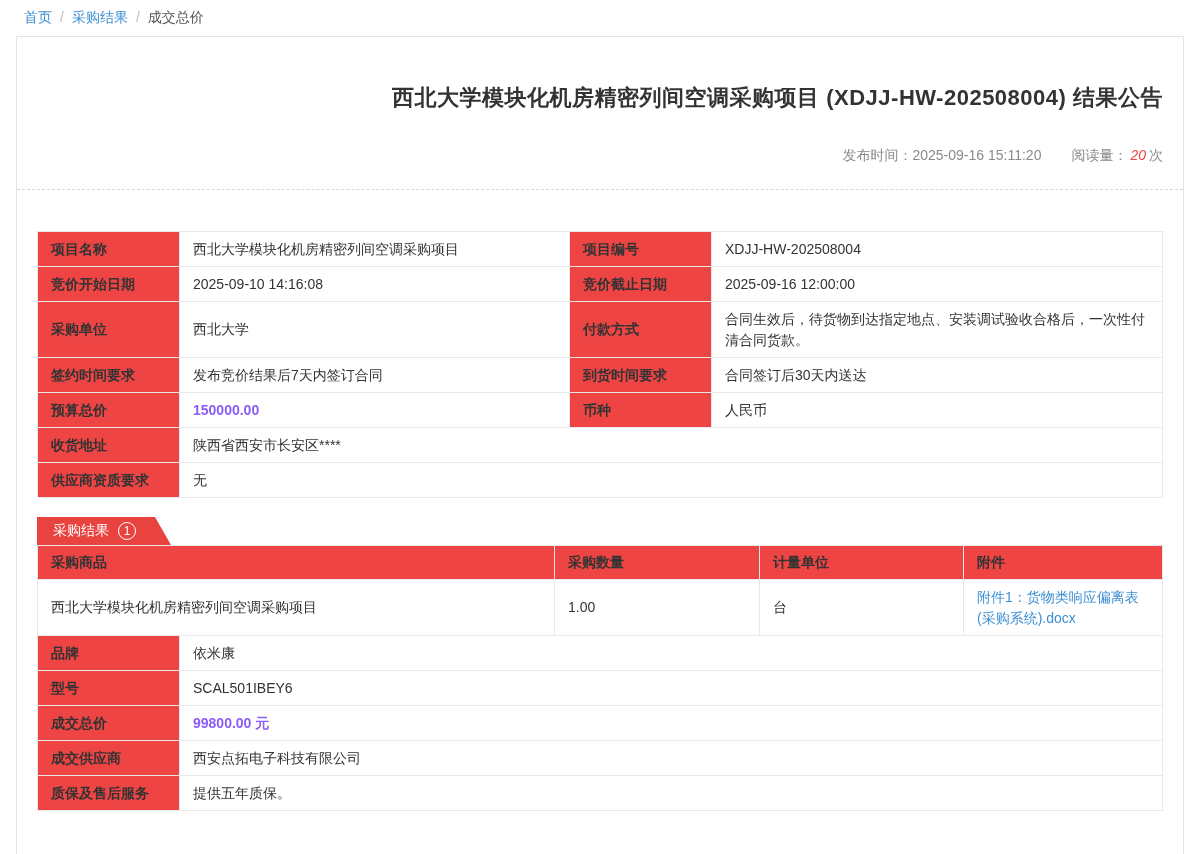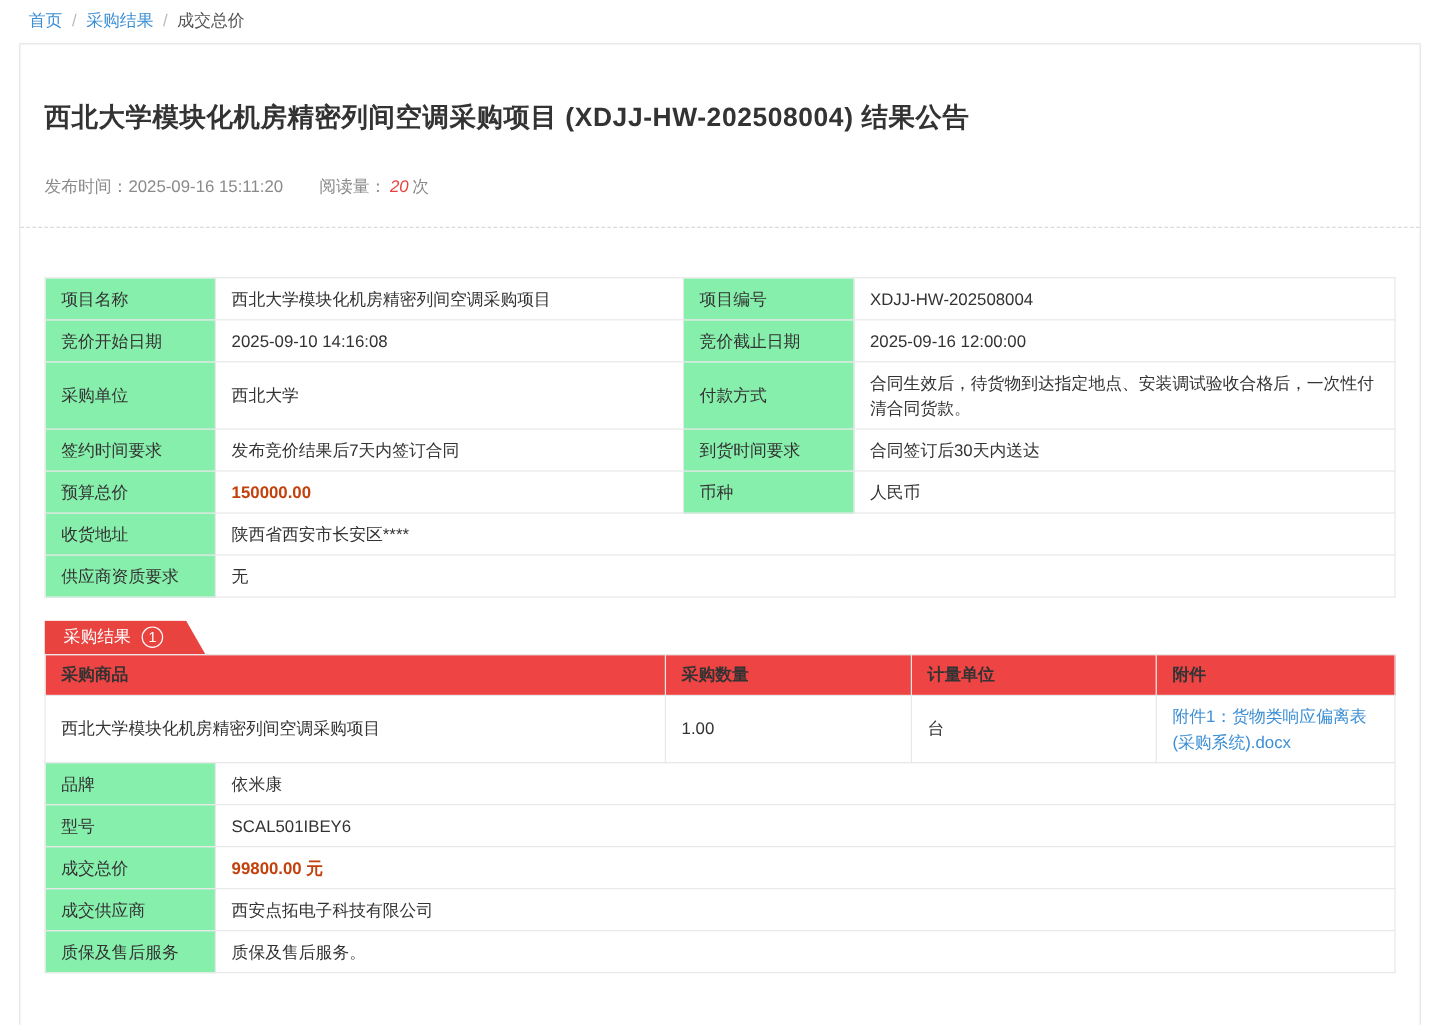--- a/index.html
+++ b/index.html
@@ -20,21 +20,21 @@
   .breadcrumb .current { color: #555; }
 
   
   .card {
     margin: 9px 16px 0 16px;
     border: 1px solid #e4e4e4;
     background: #fff;
     height: 830px;
     padding: 0 20px;
   }
-  .card-head { text-align: left; }
+  .card-head { text-align: right; }
   .page-title {
     padding-top: 46px;
     font-size: 22px;
     font-weight: bold;
     color: #333;
     letter-spacing: 0.5px;
   }
   .meta {
     margin-top: 34px;
     font-size: 14px;
@@ -53,28 +53,28 @@
   td, th {
     border: 1px solid #e8e8e8;
     padding: 6px 13px;
     text-align: left;
     vertical-align: middle;
     color: #333;
     word-break: break-word;
     line-height: 21px;
   }
   .lbl {
-    background: #86efac;
-    font-weight: normal;
+    background: #ef4444;
+    font-weight: bold;
     color: #333;
   }
   .info-table { margin-top: 41px; }
   .info-table tr.r-std  { height: 35px; }
   .info-table tr.r-tall { height: 56px; }
-  .price { color: #c2410c; font-weight: bold; }
+  .price { color: #8b5cf6; font-weight: bold; }
 
   
   .ribbon {
     margin-top: 19px;
     width: 134px; height: 28px;
     background: #e8433f;
     clip-path: polygon(0 0, 118px 0, 134px 100%, 0 100%);
     display: flex; align-items: center;
     padding-left: 16px;
     color: #fff; font-size: 14px;
@@ -208,17 +208,17 @@
     <tr>
       <td class="lbl">成交总价</td>
       <td class="price">99800.00 元</td>
     </tr>
     <tr>
       <td class="lbl">成交供应商</td>
       <td>西安点拓电子科技有限公司</td>
     </tr>
     <tr>
       <td class="lbl">质保及售后服务</td>
-      <td>质保及售后服务。</td>
+      <td>提供五年质保。</td>
     </tr>
   </tbody>
     </table>
 </div>
 
 </body></html>

